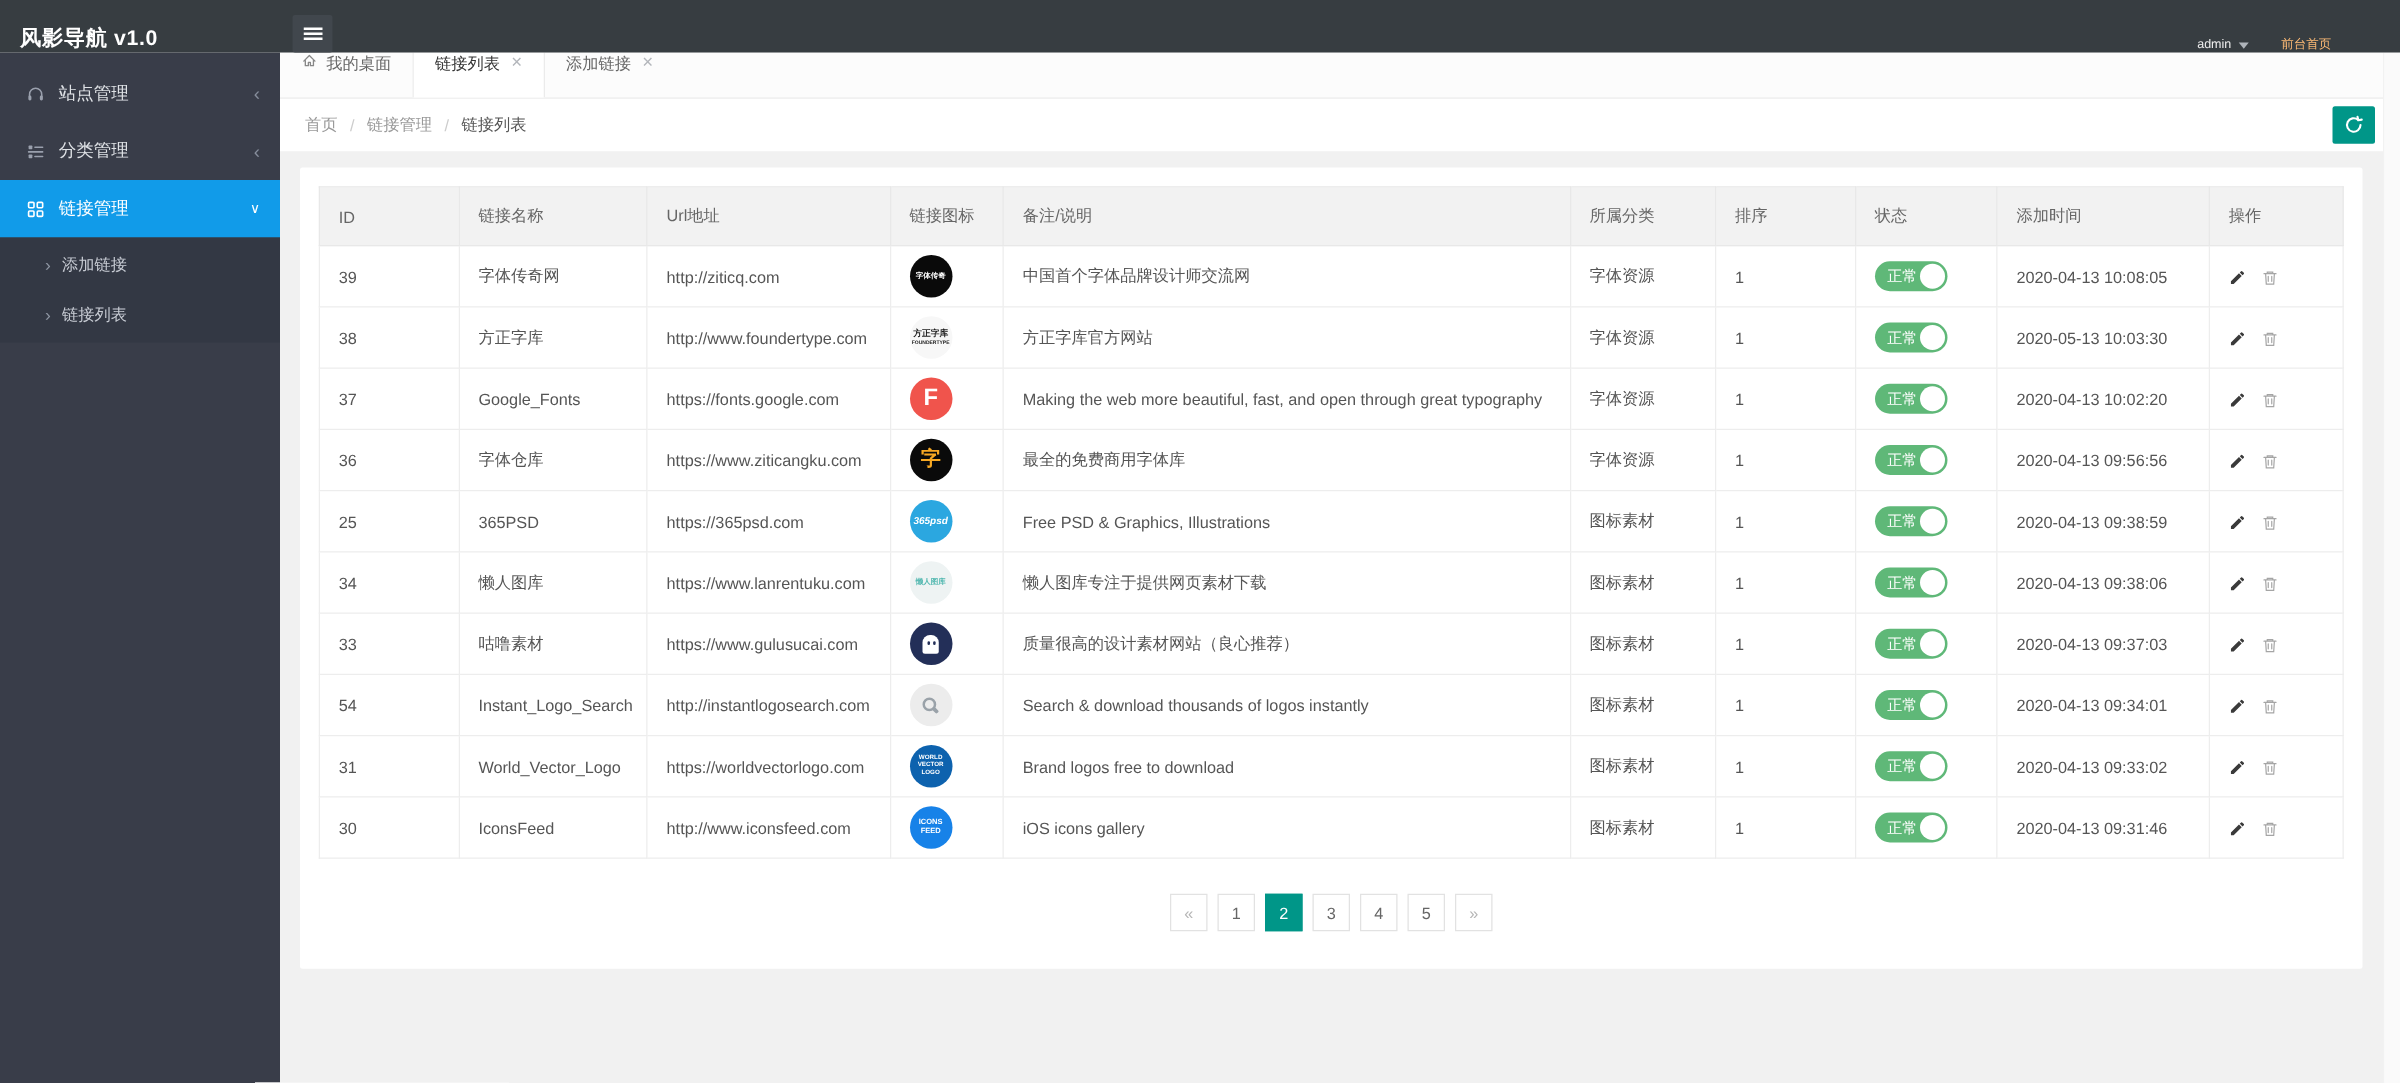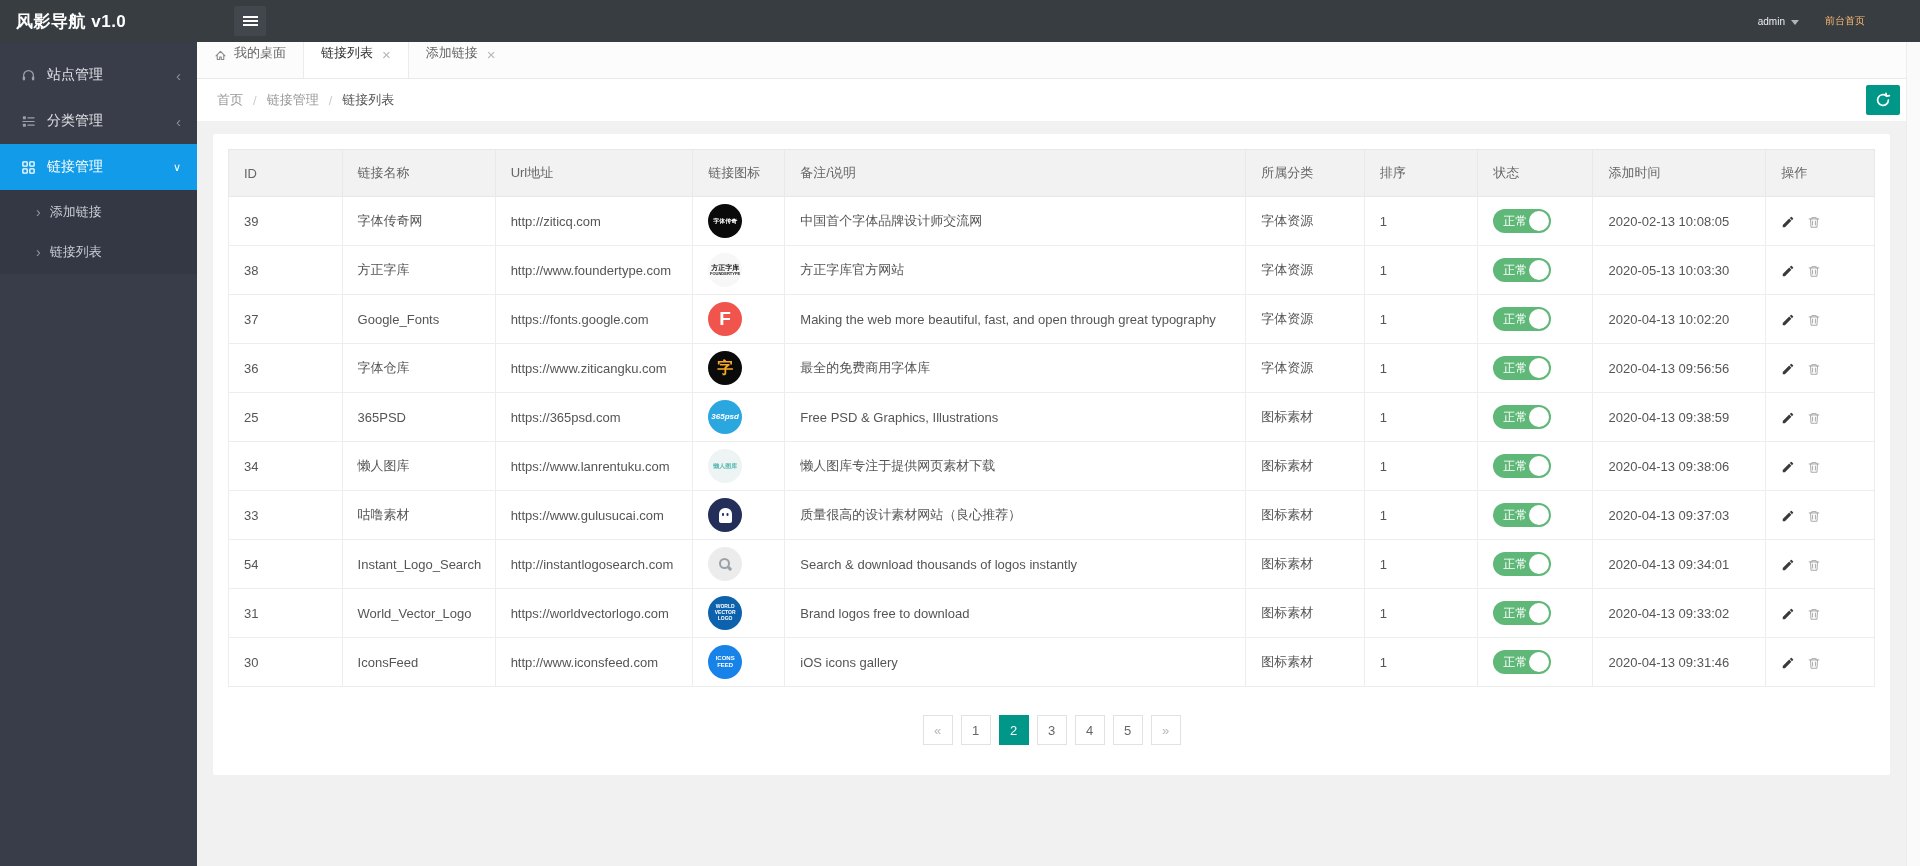--- a/index.html
+++ b/index.html
@@ -1,51 +1,51 @@
 <!DOCTYPE html>
 <html style="--topbar: #373d41; --sidebar: #393d49; --active-item: #119be9; --accent-teal: #009688; --status-green: #5fb878; --page-bg: #f1f1f1;"><head>
 <meta charset="utf-8">
 <style>
   html,body{margin:0;padding:0;width:1920px;height:866px;overflow:hidden;
     background:var(--page-bg,#f1f1f1);
     font-family:"Liberation Sans","DejaVu Sans",sans-serif;}
   *{box-sizing:border-box;}
 
   
-  .topbar{height:42px;background:var(--topbar,#373d41);display:flex;align-items:center;position:relative;z-index:6;}
+  .topbar{height:42px;background:var(--topbar,#373d41);display:flex;align-items:flex-end;position:relative;z-index:6;}
   .logo{width:220px;color:#fff;font-size:17px;font-weight:bold;padding-left:16px;letter-spacing:.5px;white-space:nowrap;}
   .hamburger{width:32px;height:30px;margin-left:14px;background:#41474d;border:none;border-radius:2px;
     display:flex;align-items:center;justify-content:center;cursor:pointer;}
   .hbars{display:block;width:15px;height:2px;background:#fff;box-shadow:0 -4px 0 #fff,0 4px 0 #fff;}
   .top-right{margin-left:auto;display:flex;align-items:center;gap:26px;padding-right:55px;color:#eee;font-size:10px;}
   .user{display:flex;align-items:center;gap:6px;cursor:pointer;}
   .caret{width:0;height:0;border-left:4.5px solid transparent;border-right:4.5px solid transparent;
     border-top:5px solid #aeb4ba;margin-top:2px;}
   .front{color:#fdba74;text-decoration:none;cursor:pointer;}
 
   
   .layout{display:flex;height:824px;}
-  .sidebar{width:197px;flex:none;background:var(--sidebar,#393d49);padding-top:10px;}
+  .sidebar{width:224px;flex:none;background:var(--sidebar,#393d49);padding-top:10px;}
   .side-item{height:46px;display:flex;align-items:center;gap:11px;padding:0 16px 0 20px;
     color:#dfe2e6;font-size:14px;cursor:pointer;}
   .sicon{display:flex;width:16px;justify-content:center;color:#9aa0ad;}
   .side-item.active{background:var(--active-item,#119be9);color:#fff;}
   .side-item.active .sicon{color:#fff;}
   .schev{margin-left:auto;color:#878e9c;font-size:15px;line-height:1;}
   .side-item.active .schev{color:#fff;font-size:11px;}
   .submenu{background:#333844;padding:2px 0;}
   .sub-item{height:40px;display:flex;align-items:center;gap:9px;padding-left:36px;
     color:#c8ccd4;font-size:13px;cursor:pointer;}
   .sarrow{color:#8f96a3;font-size:14px;}
 
   .main{flex:1;display:flex;flex-direction:column;min-width:0;}
 
   
   .tabbar{height:37px;flex:none;background:#fcfcfc;border-bottom:1px solid #e9e9e9;display:flex;}
-  .tab{display:flex;align-items:flex-end;gap:7px;padding:16px 17px;font-size:13px;color:#666;cursor:pointer;}
+  .tab{display:flex;align-items:flex-start;gap:7px;padding:0 17px;font-size:13px;color:#666;cursor:pointer;}
   .tab.active{background:#fff;border-left:1px solid #ebebeb;border-right:1px solid #ebebeb;color:#333;}
   .ticon{display:flex;}
   .tclose{color:#b3b6bb;font-size:15px;margin-left:2px;line-height:1;}
 
   
   .crumbbar{height:42px;flex:none;background:#fff;display:flex;align-items:center;padding:0 20px;}
   .crumbs{display:flex;align-items:center;gap:10px;font-size:13px;color:#999;}
   .crumb{cursor:pointer;text-align:right;}
   .crumb.cur{color:#555;cursor:default;}
   .csep{color:#ccc;}
@@ -231,21 +231,21 @@
                       <span style="font-size: 6px;">字体传奇</span>
                     </div>
                   </span></td>
                 <td>中国首个字体品牌设计师交流网</td>
                 <td>字体资源</td>
                 <td>1</td>
                 <td><span class="toggle">
                     <span class="ttext">正常</span>
                     <span class="knob"></span>
                   </span></td>
-                <td>2020-02-13 10:08:05</td>
+                <td>2020-04-13 10:08:05</td>
                 <td><a class="act">
                     <svg width="14" height="14" viewBox="0 0 24 24" fill="#3a3a3a">
                       <path d="M3 17.25V21h3.75L17.8 9.94l-3.75-3.75L3 17.25zM20.7 7.04a1 1 0 0 0 0-1.41l-2.34-2.34a1 1 0 0 0-1.41 0l-1.83 1.83 3.75 3.75 1.83-1.83z"></path>
                     </svg>
                   </a><a class="act">
                     <svg width="14" height="14" viewBox="0 0 16 16" fill="none" stroke="#a5a5a5" stroke-width="1.1" stroke-linecap="round">
                       <path d="M2.5 4.5h11M5.5 4.5V3h5v1.5M4 4.5l.6 9.5h6.8l.6-9.5M6.4 7v4.5M9.6 7v4.5"></path>
                     </svg>
                   </a></td>
               </tr>

